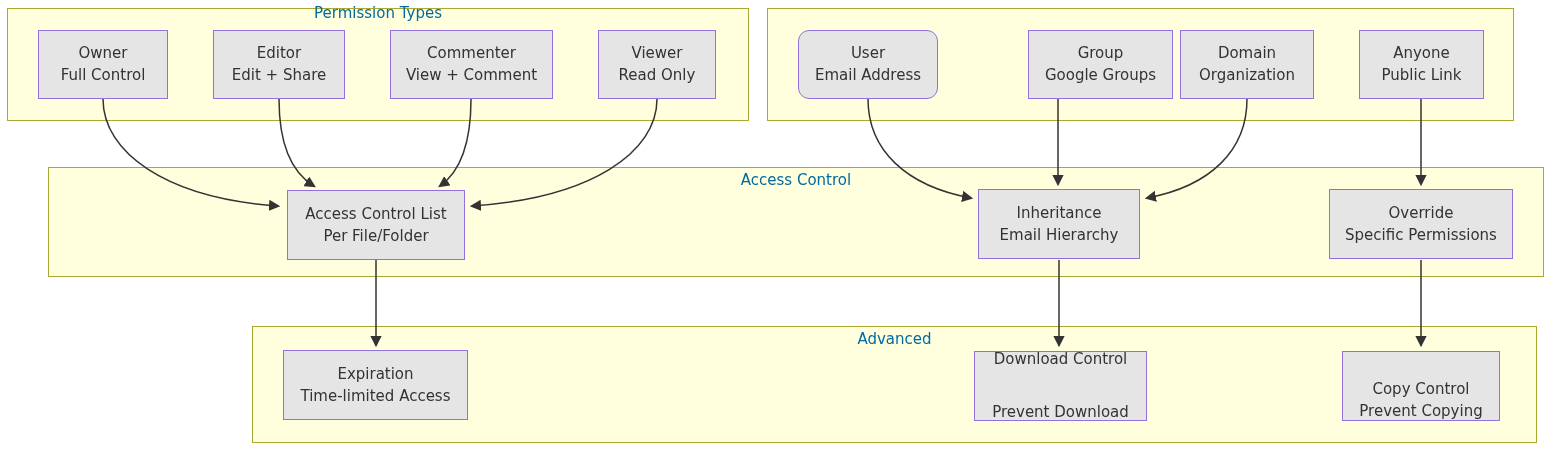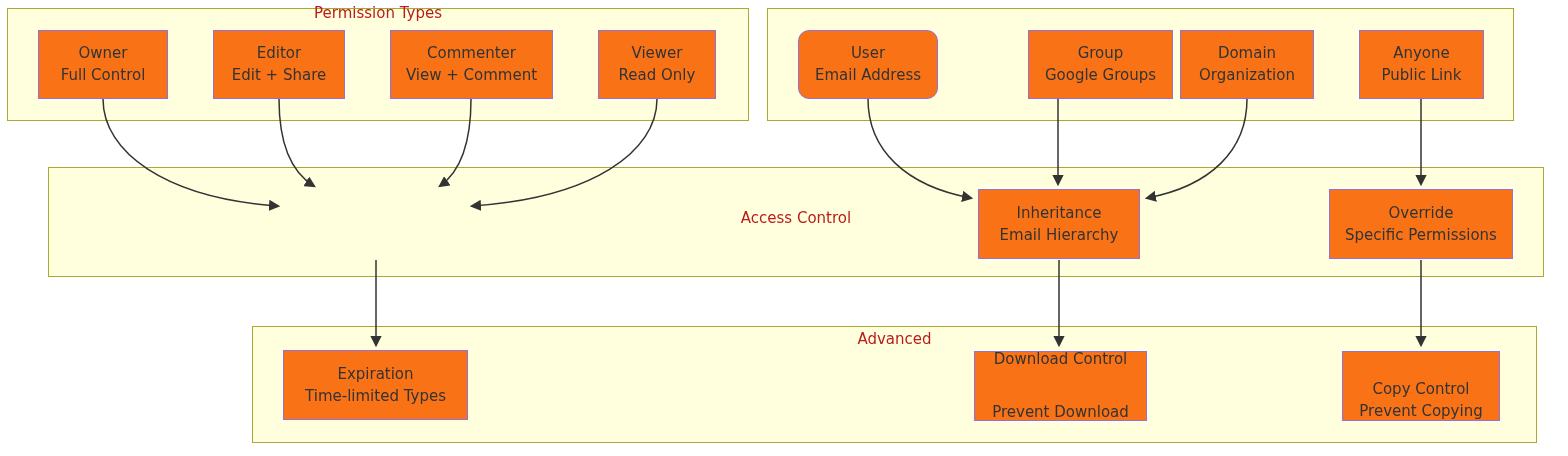--- a/index.html
+++ b/index.html
@@ -17,32 +17,32 @@
     border: 1px solid #aaaa33;
     box-sizing: border-box;
     z-index: 1;
   }
   .cluster-title {
     position: absolute;
     left: 0; right: 0;
     top: 4px;
     text-align: center;
     font-size: 15px;
-    color: #b91c1c;
+    color: #0369a1;
     z-index: 2;
   }
   #edge-layer {
     position: absolute;
     top: 0; left: 0;
     z-index: 3;
     pointer-events: none;
   }
   .node {
     position: absolute;
-    background: #f97316;
+    background: #e5e5e5;
     border: 1px solid #9370db;
     box-sizing: border-box;
     display: flex;
     flex-direction: column;
     align-items: center;
     justify-content: center;
     gap: 5px;
     z-index: 4;
     text-align: center;
   }
@@ -57,21 +57,21 @@
 <body>
 
 <div id="canvas">
 
   <div class="cluster" style="left:7px; top:8px; width:742px; height:113px;"></div>
   <div class="cluster-title" style="left:7px; width:742px; right:auto;">Permission Types</div>
 
   <div class="cluster" style="left:767px; top:8px; width:747px; height:113px;"></div>
 
   <div class="cluster" style="left:48px; top:167px; width:1496px; height:110px;"></div>
-  <div class="cluster-title" style="left:48px; width:1496px; right:auto; top:171px;margin-top:38px;">Access Control</div>
+  <div class="cluster-title" style="left:48px; width:1496px; right:auto; top:171px;">Access Control</div>
 
   <div class="cluster" style="left:252px; top:326px; width:1285px; height:117px;"></div>
   <div class="cluster-title" style="left:252px; width:1285px; right:auto; top:330px;">Advanced</div>
 
   <svg id="edge-layer" width="1568" height="456" viewBox="0 0 1568 456">
     <defs>
       <marker id="arrow" viewBox="0 0 10 10" refX="8" refY="5" markerWidth="7.5" markerHeight="7.5" orient="auto-start-reverse">
         <path d="M0,0 L10,5 L0,10 z" fill="#333333"></path>
       </marker>
     </defs>
@@ -116,32 +116,36 @@
   </div>
   <div class="node" style="left:1180px; top:30px; width:134px; height:69px;">
     <span class="node-label">Domain</span>
     <span class="node-sub">Organization</span>
   </div>
   <div class="node" style="left:1359px; top:30px; width:125px; height:69px;">
     <span class="node-label">Anyone</span>
     <span class="node-sub">Public Link</span>
   </div>
 
+  <div class="node" style="left:287px; top:190px; width:178px; height:70px;">
+    <span class="node-label">Access Control List</span>
+    <span class="node-sub">Per File/Folder</span>
+  </div>
   <div class="node" style="left:978px; top:189px; width:162px; height:70px;">
     <span class="node-label">Inheritance</span>
     <span class="node-sub">Email Hierarchy</span>
   </div>
   <div class="node" style="left:1329px; top:189px; width:184px; height:70px;">
     <span class="node-label">Override</span>
     <span class="node-sub">Specific Permissions</span>
   </div>
 
   <div class="node" style="left:283px; top:350px; width:185px; height:70px;">
     <span class="node-label">Expiration</span>
-    <span class="node-sub">Time-limited Types</span>
+    <span class="node-sub">Time-limited Access</span>
   </div>
   <div class="node" style="left:974px; top:351px; width:173px; height:70px;gap:36px;">
     <span class="node-label">Download Control</span>
     <span class="node-sub">Prevent Download</span>
   </div>
   <div class="node" style="left:1342px; top:351px; width:158px; height:70px;justify-content:flex-end;">
     <span class="node-label">Copy Control</span>
     <span class="node-sub">Prevent Copying</span>
   </div>
 

